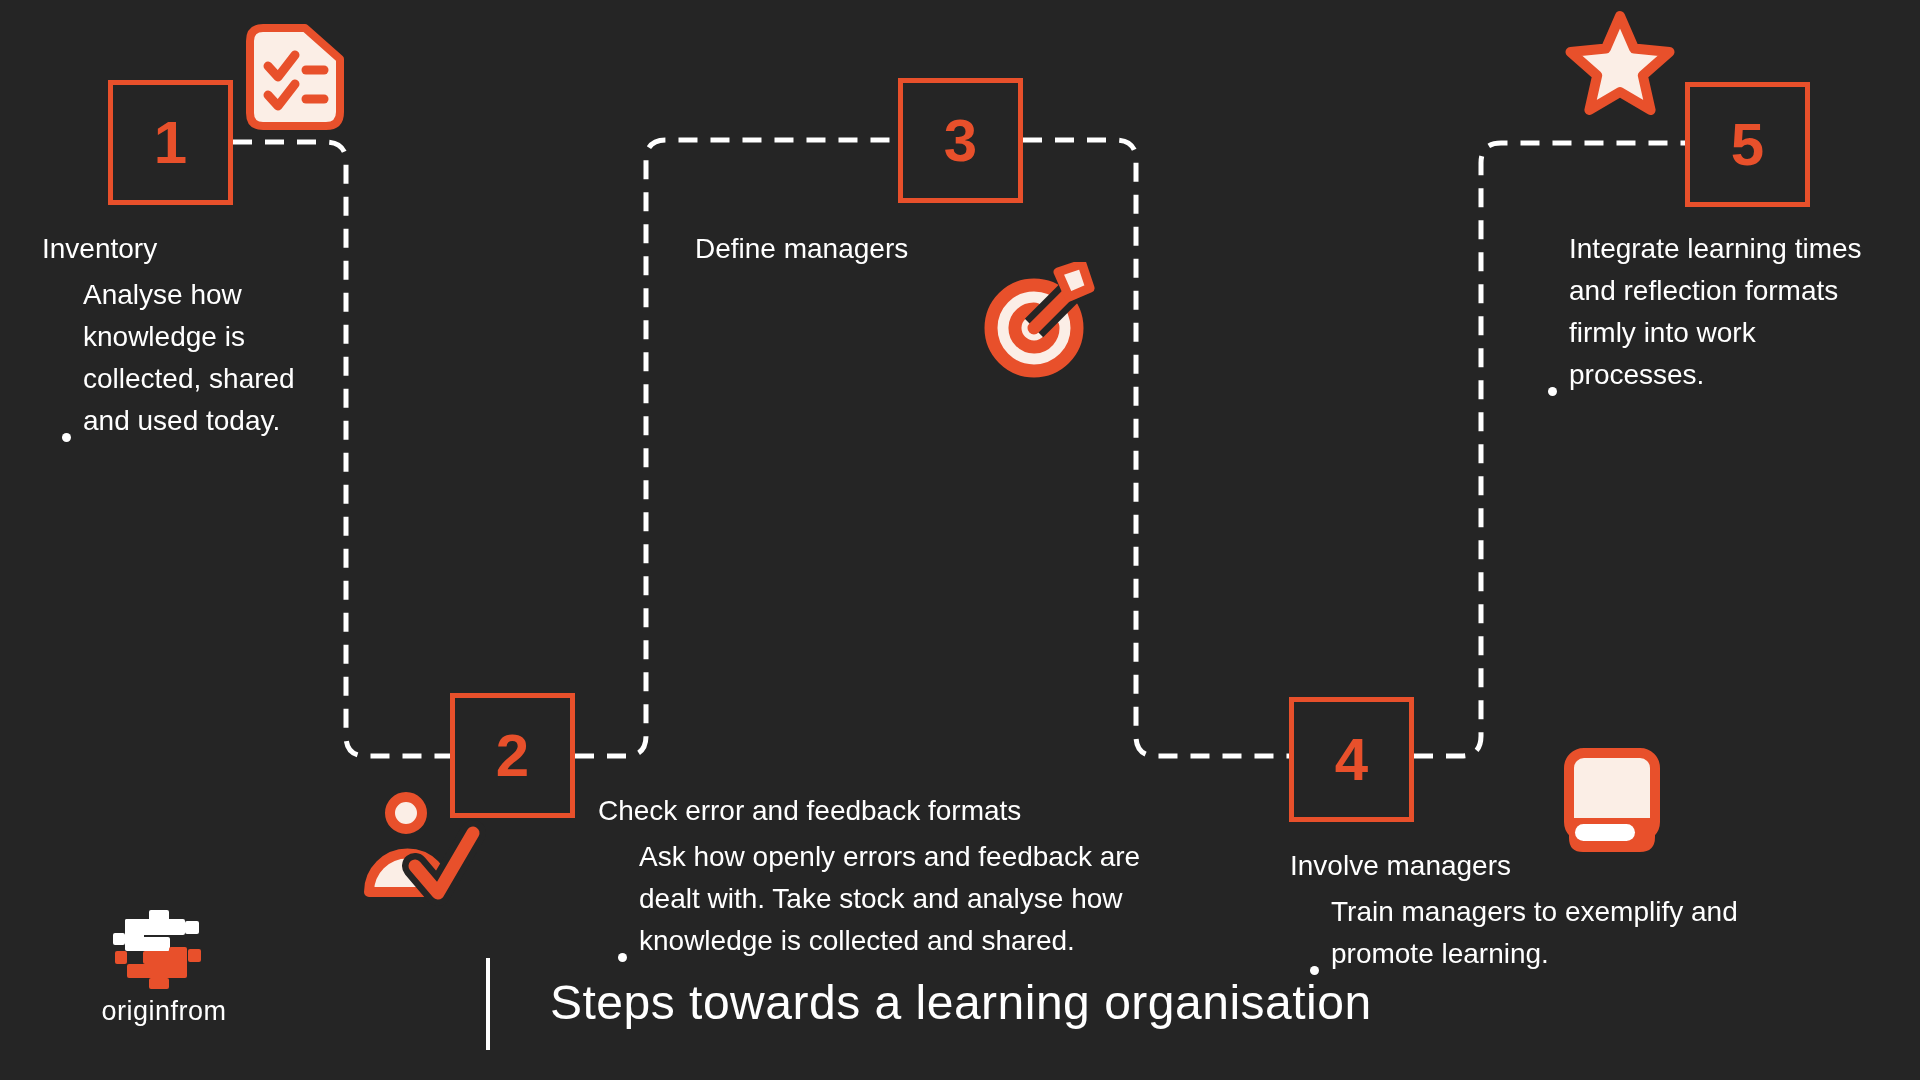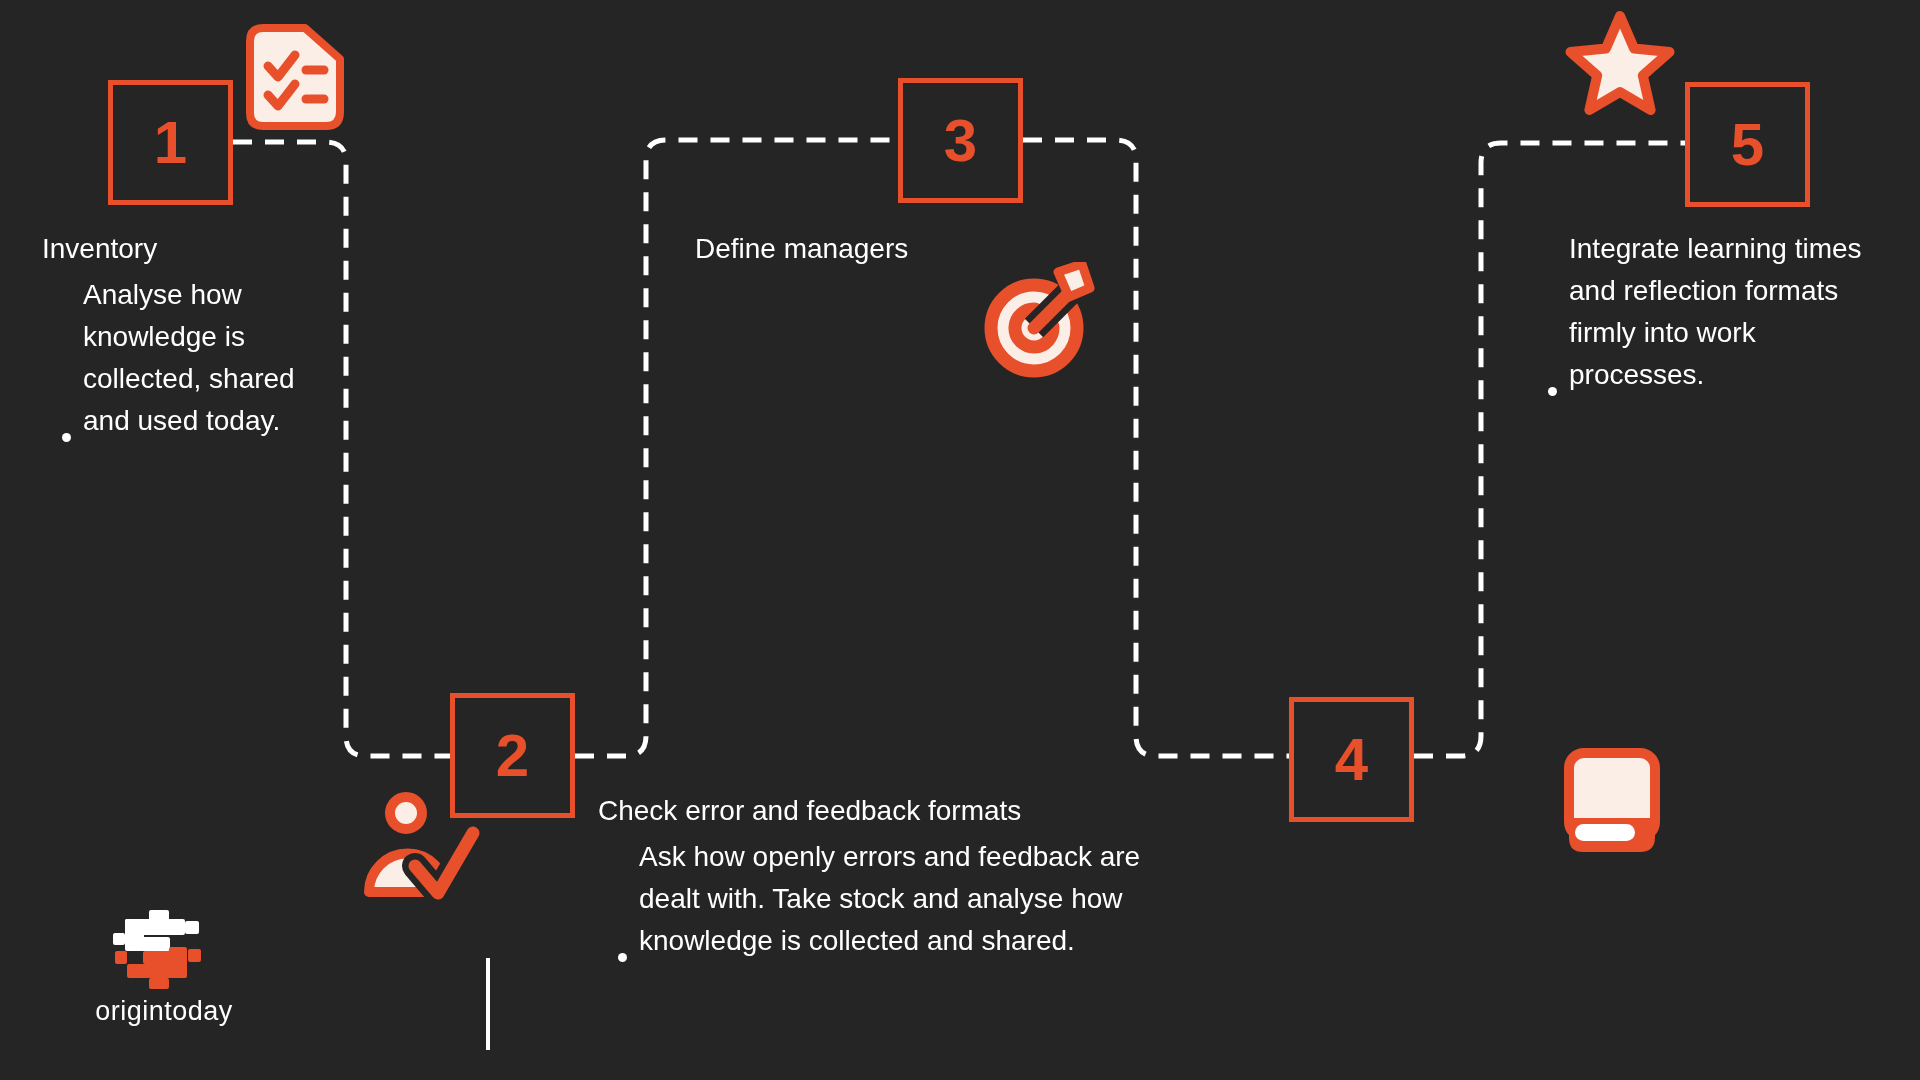--- a/index.html
+++ b/index.html
@@ -138,20 +138,27 @@
     <div class="bullet">
       <span class="dot"></span>
       <span class="bullet-text">Ask how openly errors and feedback are dealt with. Take stock and analyse how knowledge is collected and shared.</span>
     </div>
   </div>
 
   <div class="step-text t3">
     <div class="heading">Define managers</div>
   </div>
 
+  <div class="step-text t4">
+    <div class="heading">Involve managers</div>
+    <div class="bullet">
+      <span class="dot"></span>
+      <span class="bullet-text">Train managers to exemplify and promote learning.</span>
+    </div>
+  </div>
 
   <div class="step-text t5">
     <div class="bullet">
       <span class="dot"></span>
       <span class="bullet-text">Integrate learning times and reflection formats firmly into work processes.</span>
     </div>
   </div>
 
   <svg class="brand-logo" width="104" height="80" viewBox="0 0 104 80">
     <g class="fill-white">
@@ -165,18 +172,19 @@
     <g class="fill-accent">
       <rect x="31" y="41" width="44" height="13" rx="2"></rect>
       <rect x="57" y="37" width="18" height="28" rx="2"></rect>
       <rect x="76" y="39" width="13" height="13" rx="2"></rect>
       <rect x="3" y="41" width="12" height="13" rx="2"></rect>
       <rect x="15" y="54" width="60" height="14" rx="2"></rect>
       <rect x="37" y="68" width="20" height="11" rx="2"></rect>
     </g>
   </svg>
   <div class="brand-name">
-    <span class="bold">origin</span><span>today</span>
+    <span class="bold">origin</span><span>from</span>
   </div>
 
   <div class="footer-divider"></div>
+  <h1 class="page-title">Steps towards a learning organisation</h1>
 
 </div>
 
 </body></html>

